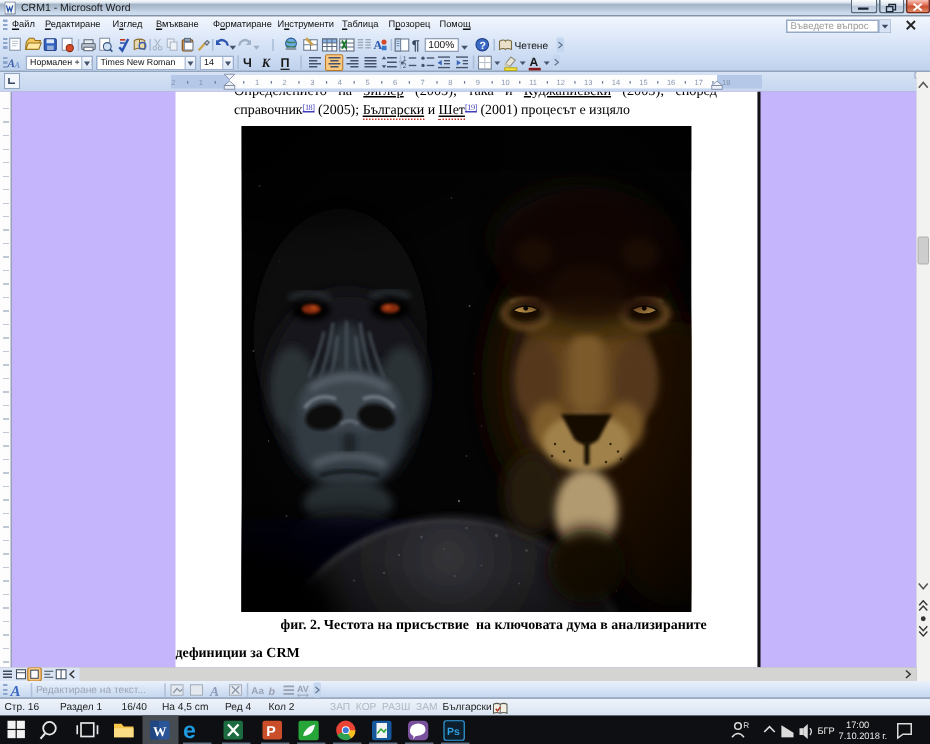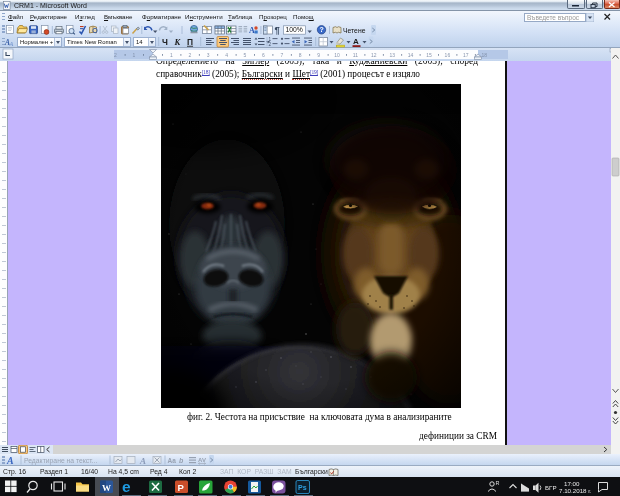--- a/index.html
+++ b/index.html
@@ -25,21 +25,21 @@
 #doc{left:0;top:61px;width:611px;height:384px;background:#c4b5fd;overflow:hidden}
 #page{left:117px;top:0;width:388px;height:384px;background:#fff}
 #vrul{left:0;top:0;width:8px;height:384px;background:#fdfdfe;border-right:1px solid #97a2b4;background-image:repeating-linear-gradient(180deg,transparent 0 8px,#bfc8d5 8px 9px);background-size:4px 100%;background-position:2px 3px;background-repeat:no-repeat}
 #pageedge{left:505px;top:0;width:2px;height:384px;background:#111}
 .serif{font-family:"Liberation Serif",serif}
 #cliplinew{left:117px;top:0;width:388px;height:5px;overflow:hidden}
 #clipline{position:absolute;left:39px;top:-5px;width:322px;font-size:9.5px;color:#000;white-space:nowrap;text-align:justify;text-align-last:justify;white-space:normal}
 #line2{left:156px;top:7.5px;font-size:9.3px;color:#000;white-space:nowrap}
 sup.ref{color:#3d3dba;text-decoration:underline;font-size:5.5px;vertical-align:3px;letter-spacing:-.3px}
 .spell{text-decoration:underline;border-bottom:1px dotted #c03a2a}
-.cap{text-align:right;font-weight:normal;font-size:9.3px;color:#000;white-space:nowrap}
+.cap{text-align:left;font-weight:bold;font-size:9.3px;color:#000;white-space:nowrap}
 #vscroll{left:611px;top:48px;width:9px;height:397px;background:#f2f2f1}
 #hscrollrow{left:0;top:445px;width:611px;height:9px;background:#d6d6d5}
 #wabar{left:0;top:454px;width:620px;height:12px;background:linear-gradient(#eaf1fc,#d5e2f5 55%,#c5d7ef);border-bottom:1px solid #9aabc2}
 .gtext{font-size:6.8px;color:#9aa4b4;position:absolute}
 #status{left:0;top:466px;width:620px;height:11px;background:linear-gradient(#eef3fa,#d9e4f2);font-size:6.8px;color:#222}
 .st{top:2px;position:absolute;white-space:nowrap}
 .stgray{color:#b0b8c4}
 #taskbar{left:0;top:477px;width:620px;height:19px;background:#0e0f12}
 #wordactive{left:95px;top:477px;width:24px;height:19px;background:#474b52}
 .tkul{top:494.8px;height:1.2px;background:#5d6d7e;position:absolute}

